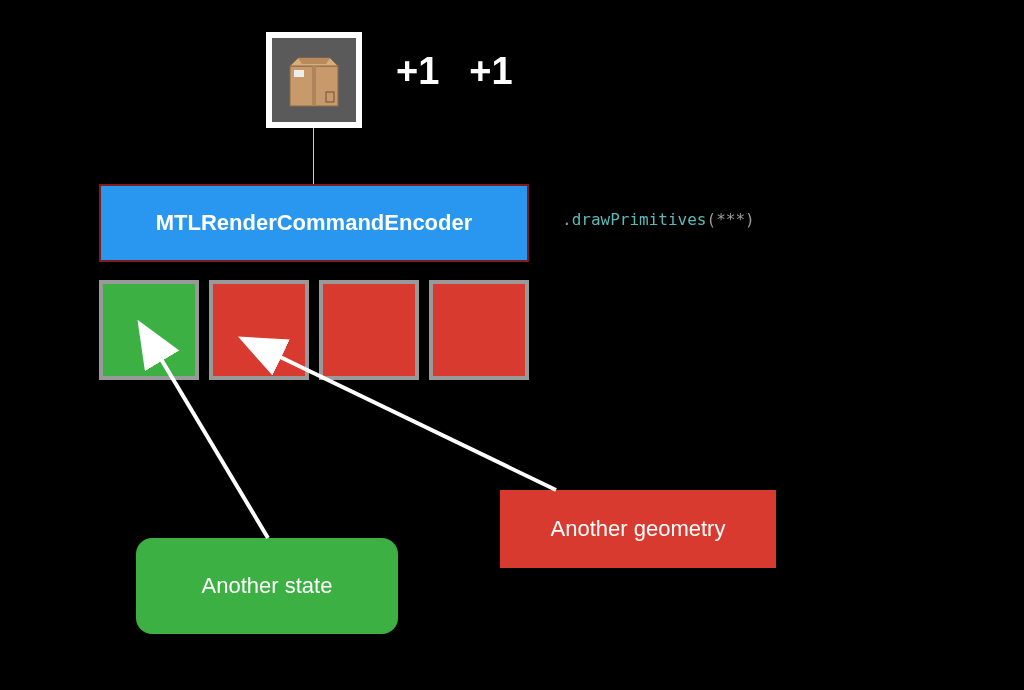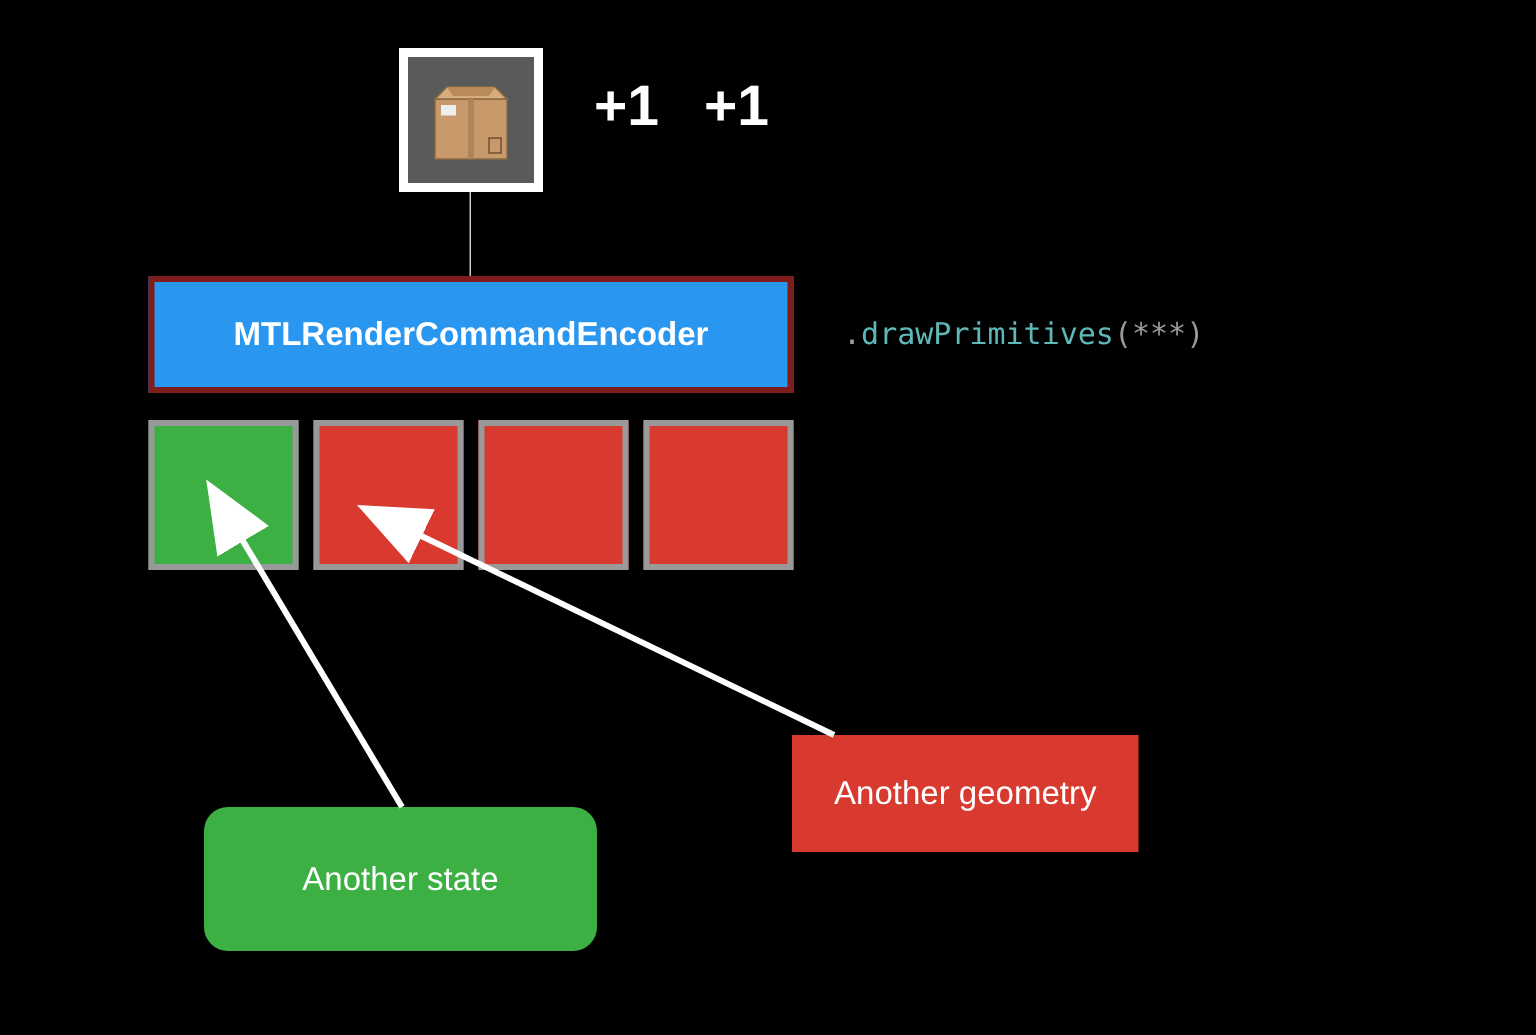--- a/index.html
+++ b/index.html
@@ -48,35 +48,35 @@
       height: 56px;
       background: #ccc;
     }
     .encoder-box {
       position: absolute;
       left: 99px;
       top: 184px;
       width: 430px;
       height: 78px;
       background: #2996f0;
-      border: 4px solid #7f1d1d;
+      border: 2px solid #7f1d1d;
       display: flex;
       align-items: center;
       justify-content: center;
       color: #fff;
       font-size: 22px;
       font-weight: 600;
       text-align: center;
     }
     .method-call {
       position: absolute;
       left: 562px;
       top: 210px;
       font-family: "SF Mono", Menlo, Monaco, Consolas, monospace;
-      font-size: 20px;
+      font-size: 16px;
       color: #999;
     }
     .method-name {
       color: #5fb8b8;
     }
     .command-row {
       position: absolute;
       left: 99px;
       top: 280px;
       display: flex;
@@ -102,24 +102,23 @@
       left: 136px;
       top: 538px;
       width: 262px;
       height: 96px;
       background: #3cb043;
       border-radius: 16px;
     }
     .label-geometry {
       left: 500px;
       top: 490px;
-      width: 231px;
+      width: 276px;
       height: 78px;
       background: #d83a2f;
-      margin-left: 28px;
     }
     svg.overlay {
       position: absolute;
       left: 0;
       top: 0;
       width: 1024px;
       height: 690px;
       pointer-events: none;
     }
   </style>

